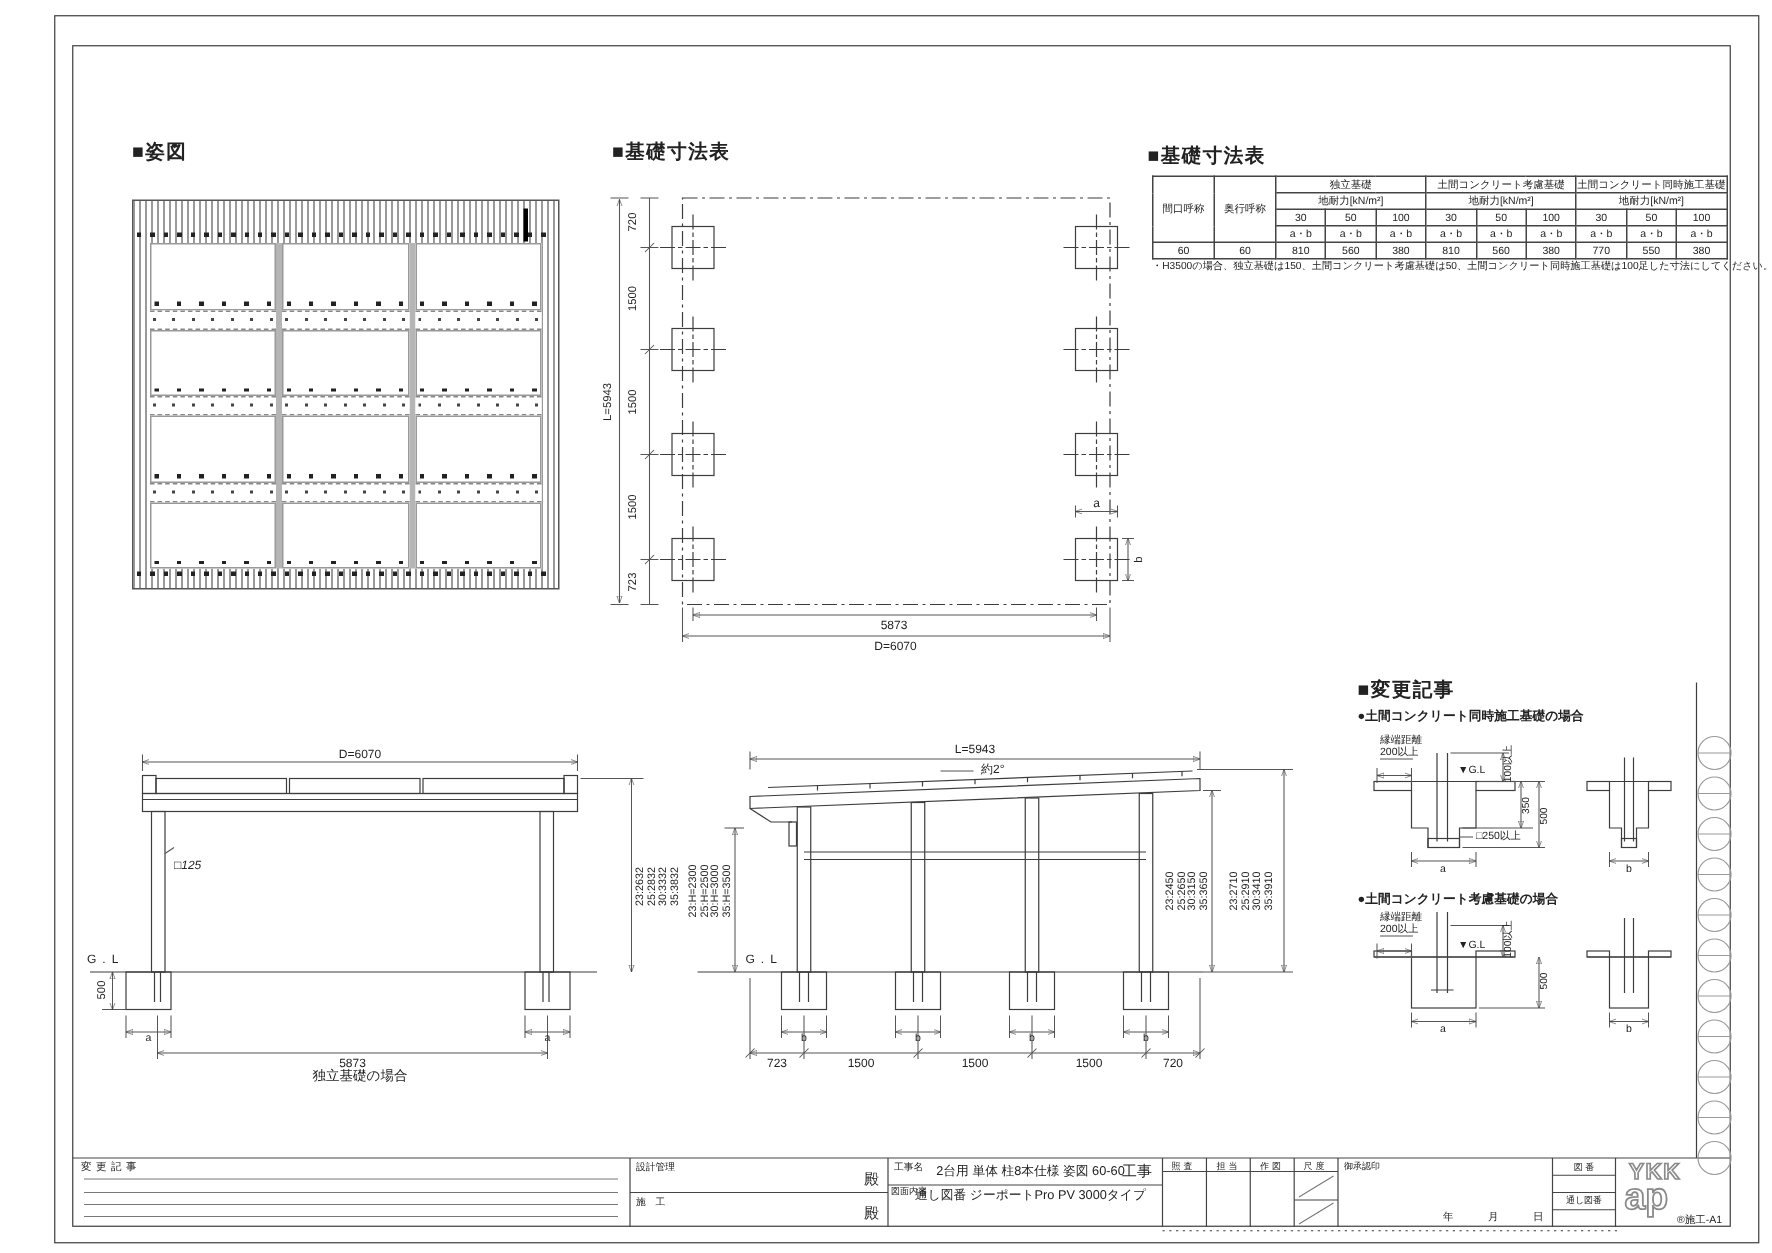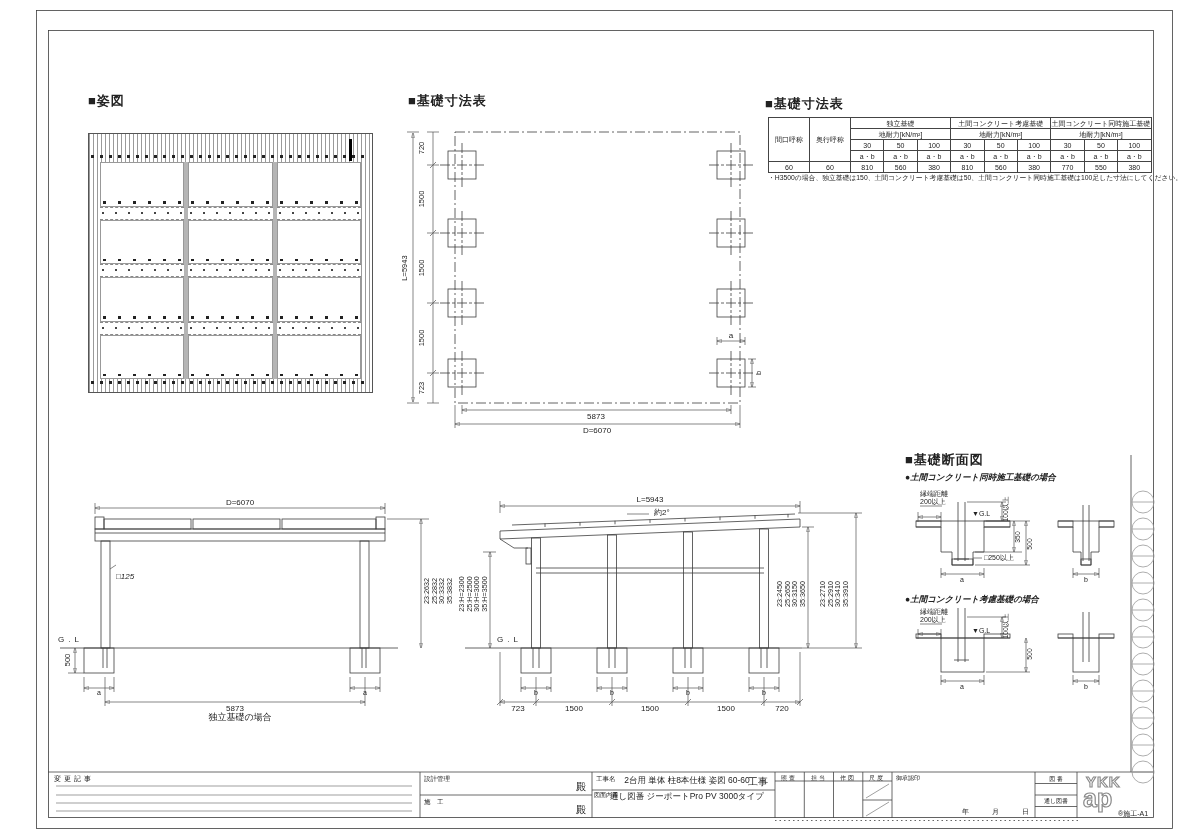--- a/index.html
+++ b/index.html
@@ -12,21 +12,21 @@
   svg .tbl2{stroke:#777;stroke-width:.7;}
   svg .ring{stroke:#999;}
   .lbl{position:absolute;font-size:8px;line-height:9px;white-space:nowrap;}
   .ctr{transform:translateX(-50%);}
   .rl{position:absolute;white-space:nowrap;font-size:7.5px;line-height:8px;
       transform:translate(-50%,-50%) rotate(-90deg);}
   .vstack{position:absolute;display:flex;flex-direction:column;align-items:center;
       font-size:7.2px;line-height:7.6px;white-space:nowrap;
       transform:translate(-50%,-50%) rotate(-90deg);}
   .sect{font-size:13px;font-weight:700;letter-spacing:1px;}
-  .bullet{font-size:8.5px;font-weight:700;font-style:italic;}
+  .bullet{font-size:8.5px;font-weight:700;}
   .sm{font-size:7px;line-height:8px;}
   .gl{letter-spacing:4px;font-size:8px;}
   .cap{font-size:9px;}
   
   #plan{position:absolute;left:88px;top:133px;width:283px;height:258px;border:1px solid #555;
         background:repeating-linear-gradient(90deg,#9a9a9a 0,#9a9a9a 1px,#fff 1px,#fff 4px);}
   #plan-inner{position:absolute;left:11px;right:11px;top:28px;bottom:13px;background:#b5b5b5;
         display:flex;gap:4px;}
   .pcol{flex:1;display:flex;flex-direction:column;background:#fff;}
   .panel{flex:1;position:relative;background:#fff;border:1px solid #999;}
@@ -432,21 +432,21 @@
   <div class="lbl ctr sm" style="left:536px;top:689px;">b</div>
   <div class="lbl ctr sm" style="left:612px;top:689px;">b</div>
   <div class="lbl ctr sm" style="left:688px;top:689px;">b</div>
   <div class="lbl ctr sm" style="left:764px;top:689px;">b</div>
   <div class="lbl ctr" style="left:518px;top:704px;">723</div>
   <div class="lbl ctr" style="left:574px;top:704px;">1500</div>
   <div class="lbl ctr" style="left:650px;top:704px;">1500</div>
   <div class="lbl ctr" style="left:726px;top:704px;">1500</div>
   <div class="lbl ctr" style="left:782px;top:704px;">720</div>
 
-  <div class="lbl sect" style="left:905px;top:455px;">■基礎断面図</div>
+  <div class="lbl sect" style="left:905px;top:455px;">■変更記事</div>
   <div class="lbl bullet" style="left:905px;top:473px;">●土間コンクリート同時施工基礎の場合</div>
   <div class="lbl sm" style="left:920px;top:490px;">縁端距離</div>
   <div class="lbl sm" style="left:920px;top:498px;">200以上</div>
   <div class="lbl sm" style="left:972px;top:510px;">▼G.L</div>
   <div class="rl" style="left:1006px;top:509px;font-size:6.8px;">100以上</div>
   <div class="rl" style="left:1018px;top:537px;font-size:6.8px;">350</div>
   <div class="rl" style="left:1030px;top:544px;font-size:6.8px;">500</div>
   <div class="lbl sm" style="left:984px;top:554px;">□250以上</div>
   <div class="lbl ctr sm" style="left:962px;top:576px;">a</div>
   <div class="lbl ctr sm" style="left:1086px;top:576px;">b</div>

